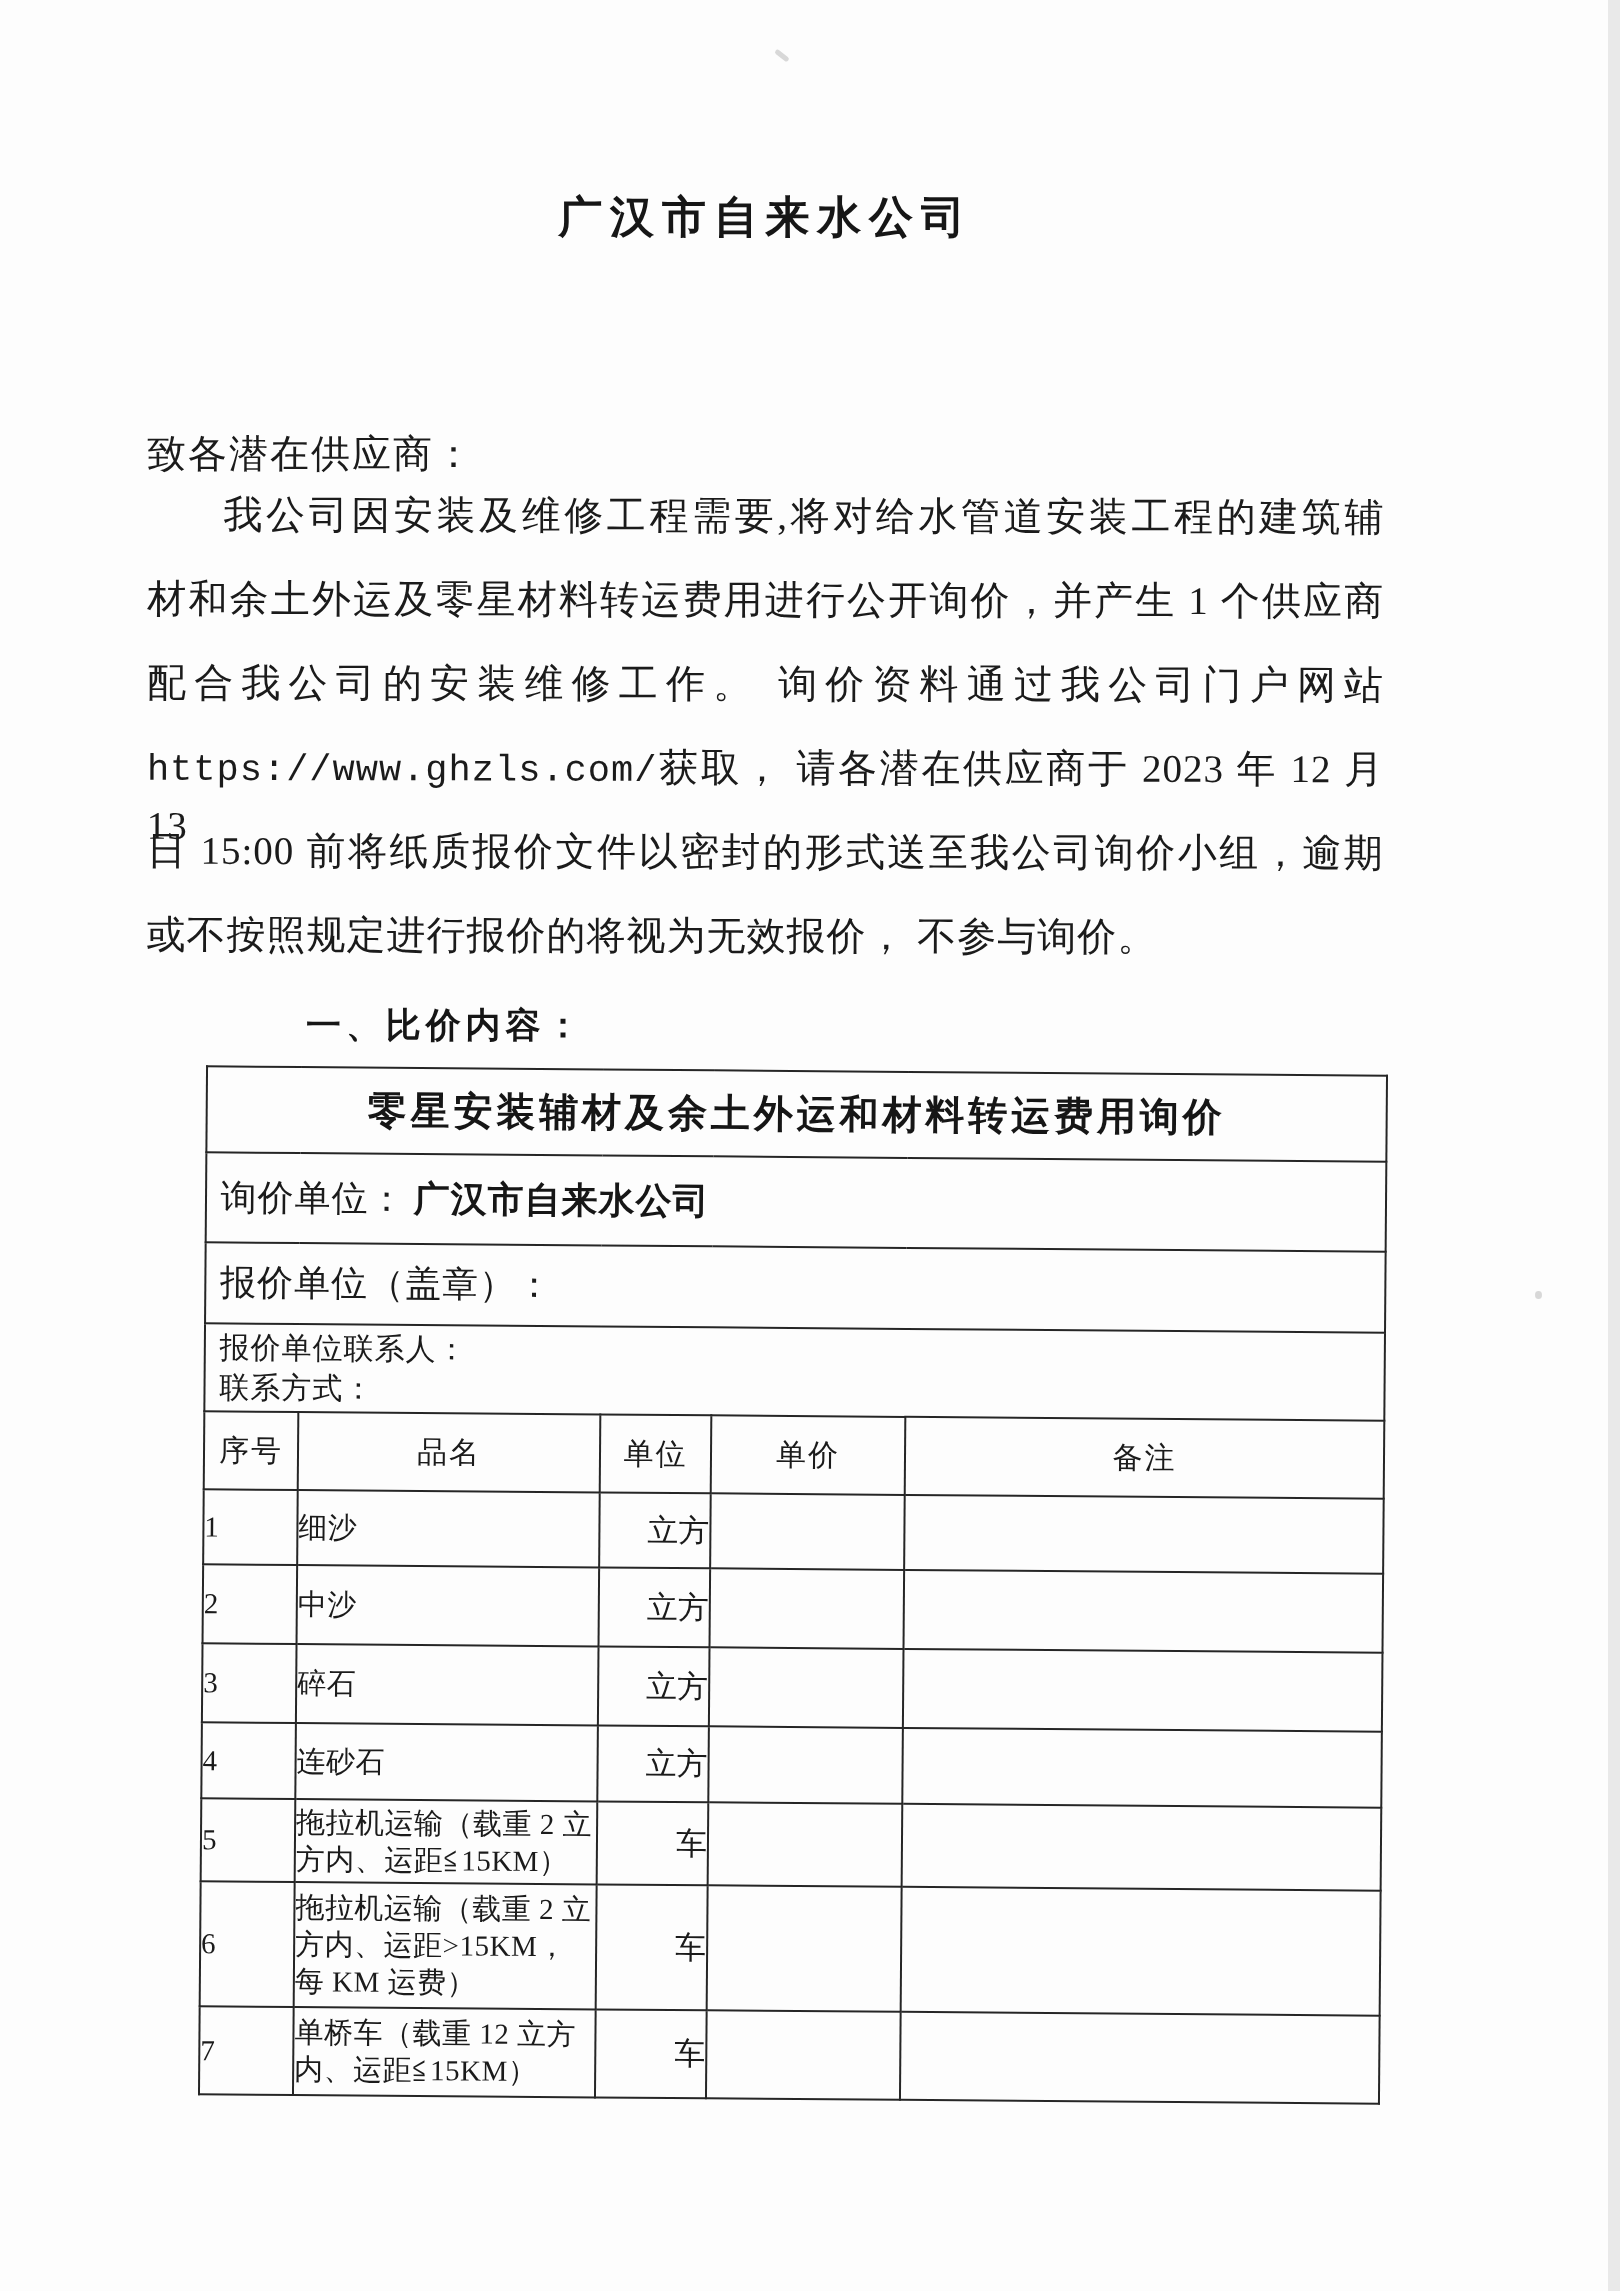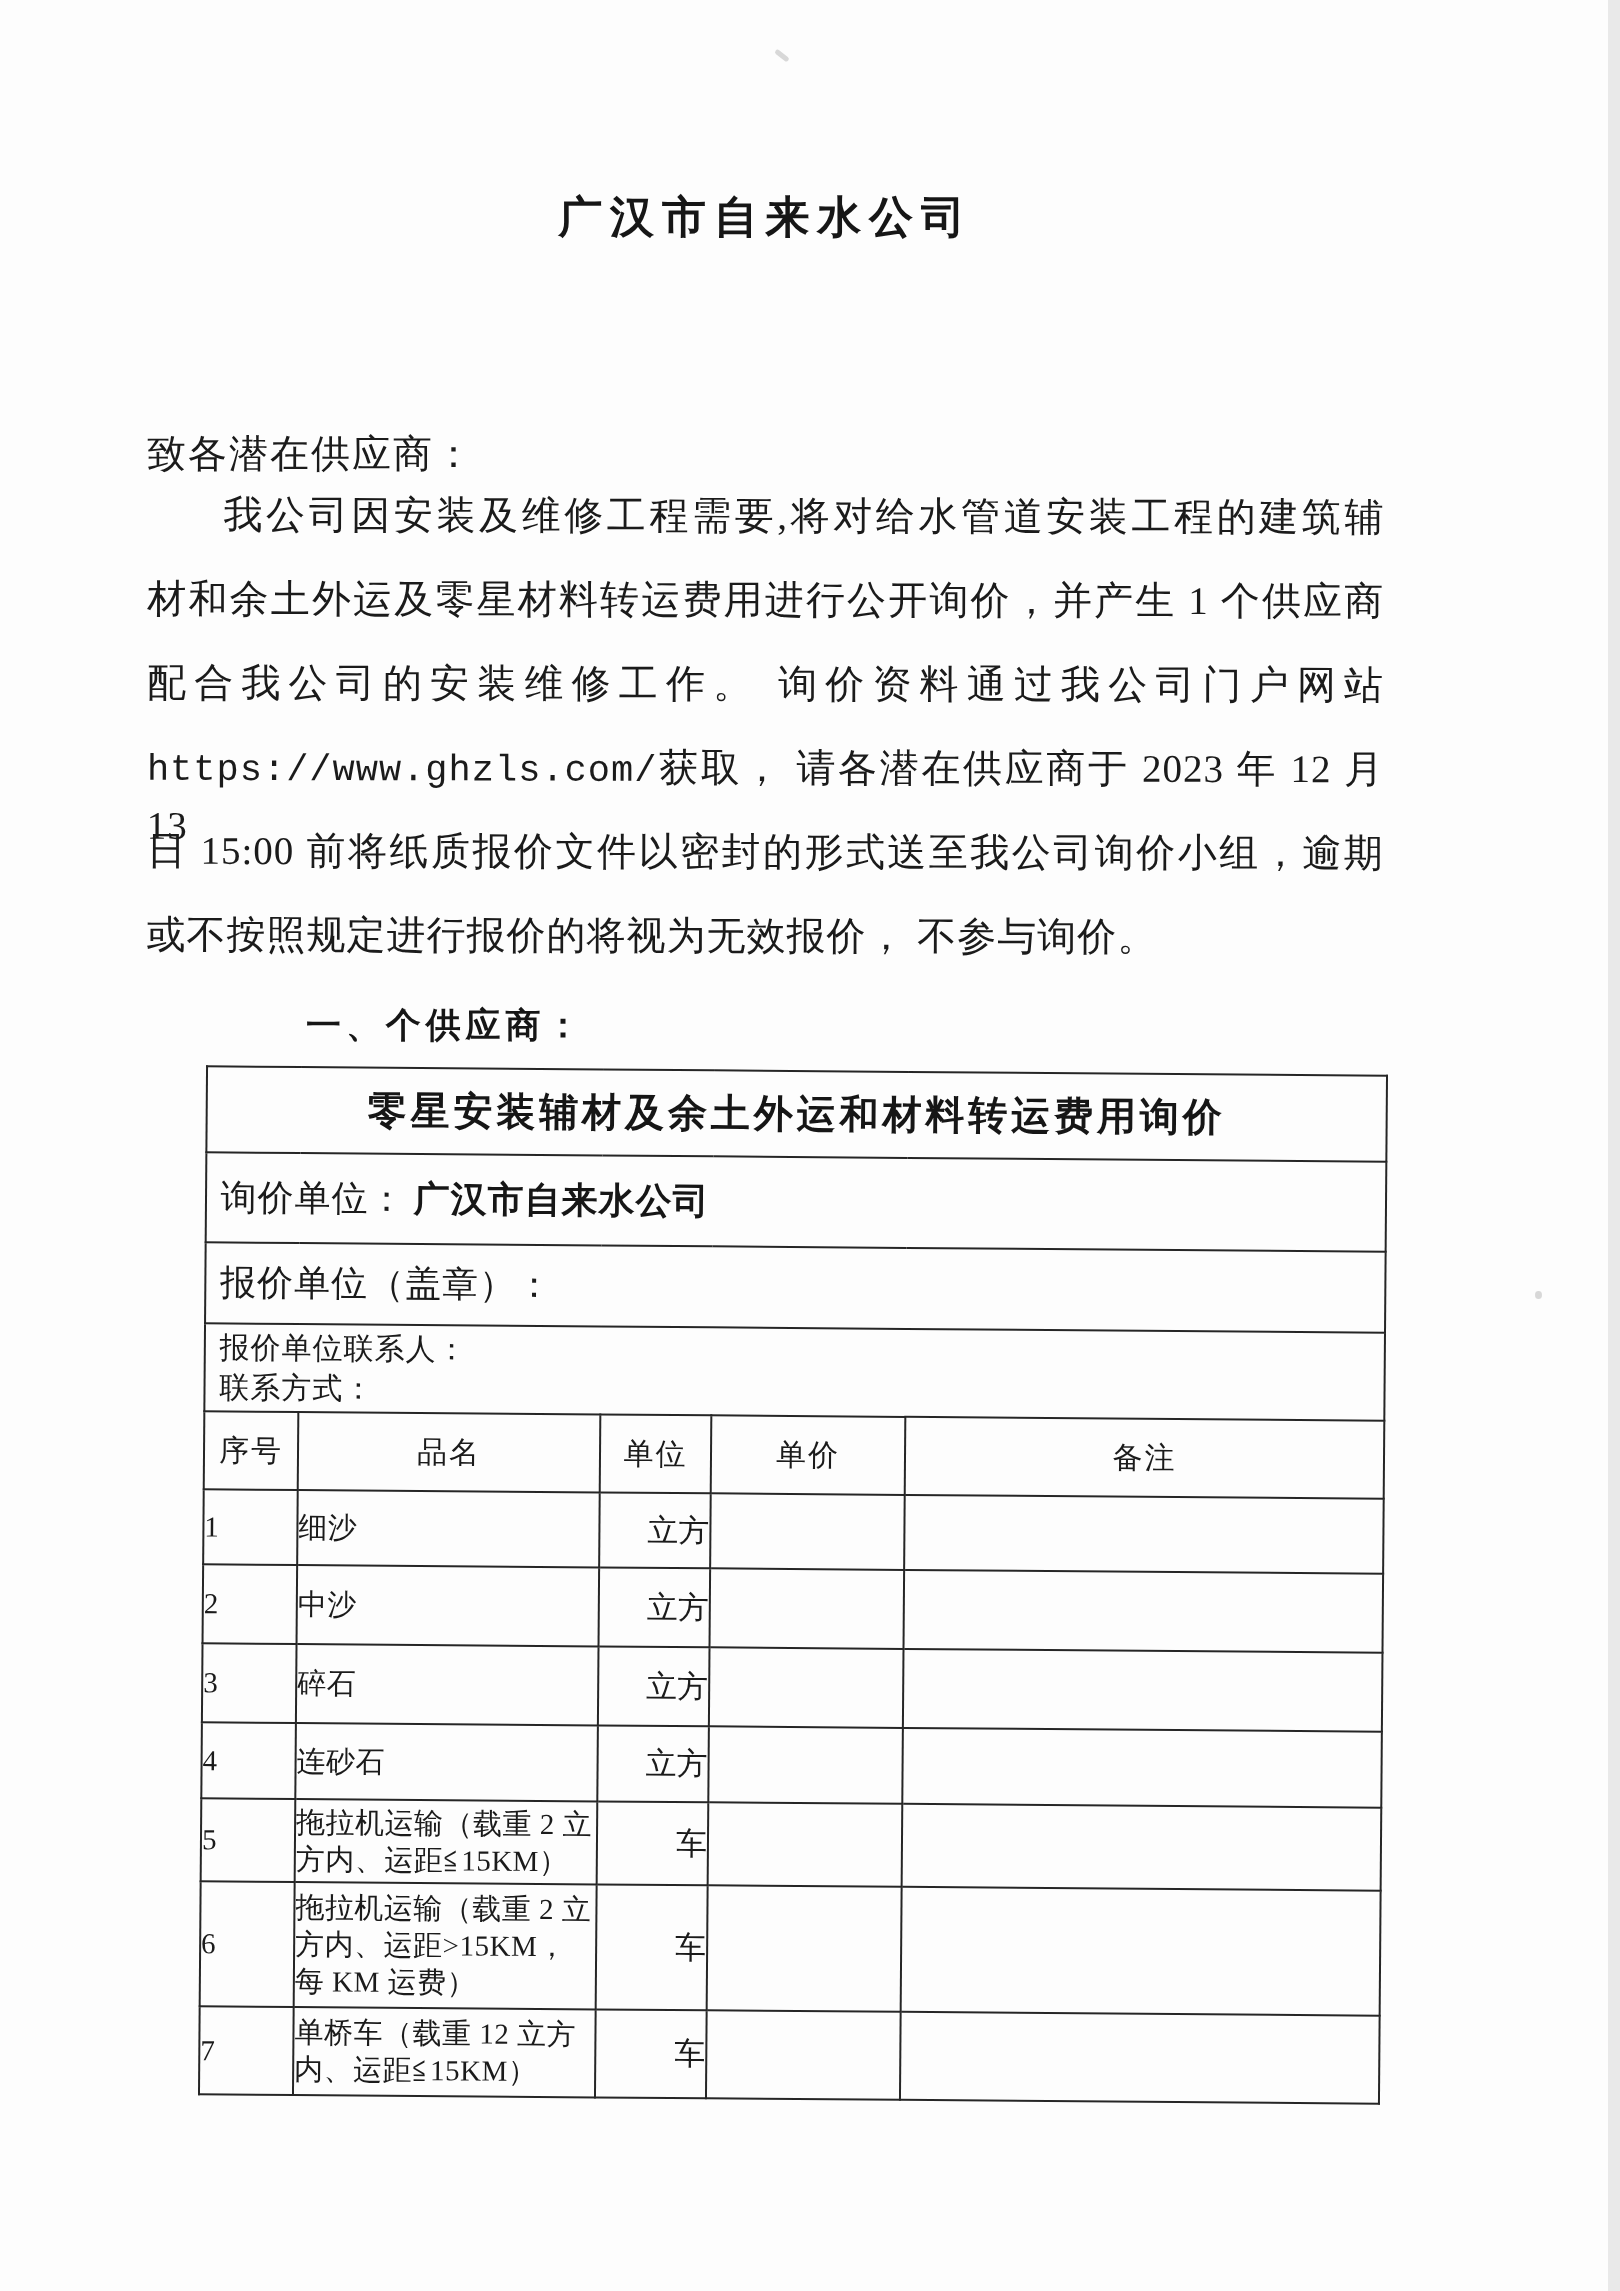--- a/index.html
+++ b/index.html
@@ -107,21 +107,21 @@
 
   <div class="paragraph">
     <div class="para-line indent">我公司因安装及维修工程需要,将对给水管道安装工程的建筑辅</div>
     <div class="para-line">材和余土外运及零星材料转运费用进行公开询价，并产生 1 个供应商</div>
     <div class="para-line">配合我公司的安装维修工作。 询价资料通过我公司门户网站</div>
     <div class="para-line"><span class="url-text">https://www.ghzls.com/</span><span>获取， 请各潜在供应商于 2023 年 12 月 13</span></div>
     <div class="para-line">日 15:00 前将纸质报价文件以密封的形式送至我公司询价小组，逾期</div>
     <div class="para-line last">或不按照规定进行报价的将视为无效报价， 不参与询价。</div>
   </div>
 
-  <h3 class="section-heading">一、个供应商：</h3>
+  <h3 class="section-heading">一、比价内容：</h3>
 
   <table class="inquiry-table">
     <colgroup>
       <col style="width:94px">
         <col style="width:302px">
         <col style="width:111px">
         <col style="width:194px">
         <col style="width:479px">
     </colgroup>
     <tbody>

